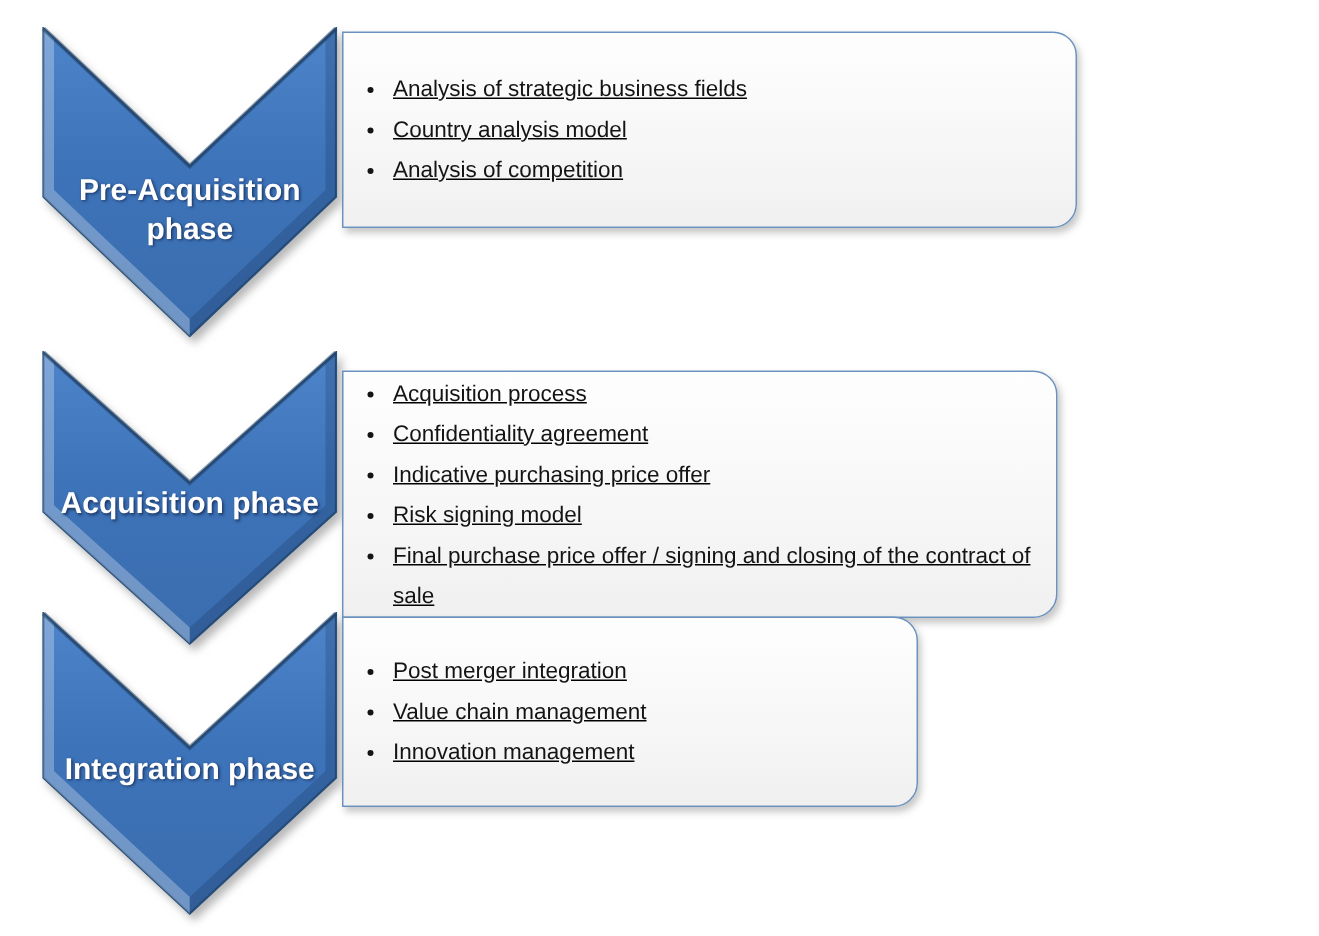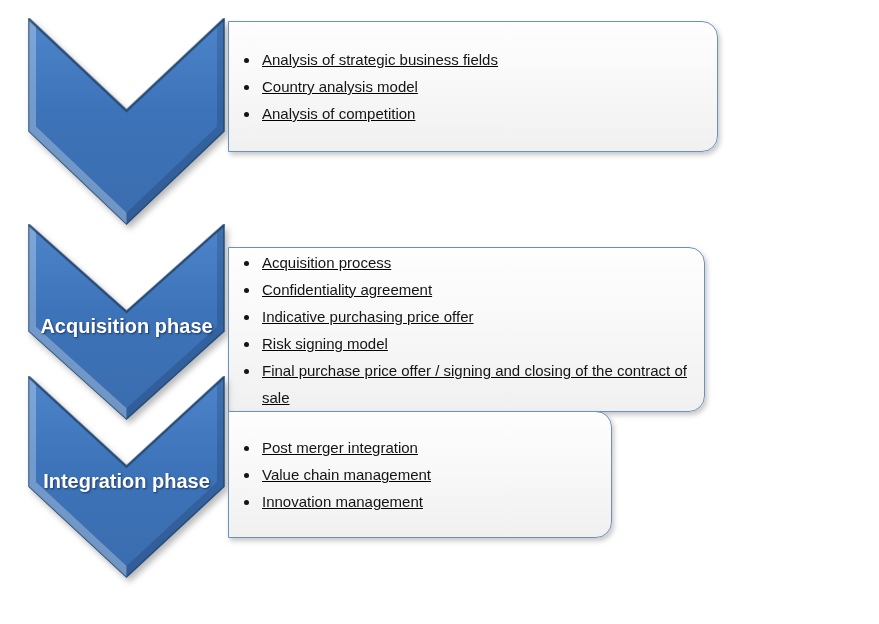--- a/index.html
+++ b/index.html
@@ -22,22 +22,22 @@
     left: 28px;
     width: 197px;
   }
   .chevron svg {
     display: block;
     width: 100%;
     height: 100%;
     filter: drop-shadow(3px 4px 3px rgba(125,125,125,0.55));
   }
   .chevron.c1 { top: 18px;  height: 207px; }
-  .chevron.c2 { top: 224px; height: 196px; }
-  .chevron.c3 { top: 376px; height: 202px; }
+  .chevron.c2 { top: 234px; height: 196px; }
+  .chevron.c3 { top: 408px; height: 202px; }
 
   .chev-label {
     position: absolute;
     left: 0;
     width: 100%;
     transform: translateY(-50%);
     text-align: center;
     color: #ffffff;
     font-size: 20px;
     font-weight: 700;
@@ -93,20 +93,21 @@
     </defs>
   </svg>
 
   <div class="chevron c1">
     <svg viewBox="0 0 197 202" preserveAspectRatio="none">
       <path d="M1 1 L98.5 90.5 L196 1 L196 110.5 L98.5 201 L1 110.5 Z" fill="url(#chevGrad)" stroke="#2a527f" stroke-width="1.5"></path>
       <path d="M1 1 L8 8 L8 106 L98.5 190 L98.5 201 L1 110.5 Z" fill="#ffffff" opacity="0.28"></path>
       <path d="M196 1 L189 8 L189 106 L98.5 190 L98.5 201 L196 110.5 Z" fill="#102a4d" opacity="0.22"></path>
       <path d="M1 1 L98.5 90.5 L196 1" fill="none" stroke="#1f4066" stroke-width="3" opacity="0.5"></path>
     </svg>
+    <div class="chev-label">Pre-Acquisition phase</div>
   </div>
 
   <div class="box b1">
     <ul class="bullets">
       <li>Analysis of strategic business fields</li>
       <li>Country analysis model</li>
       <li>Analysis of competition</li>
     </ul>
   </div>
 

